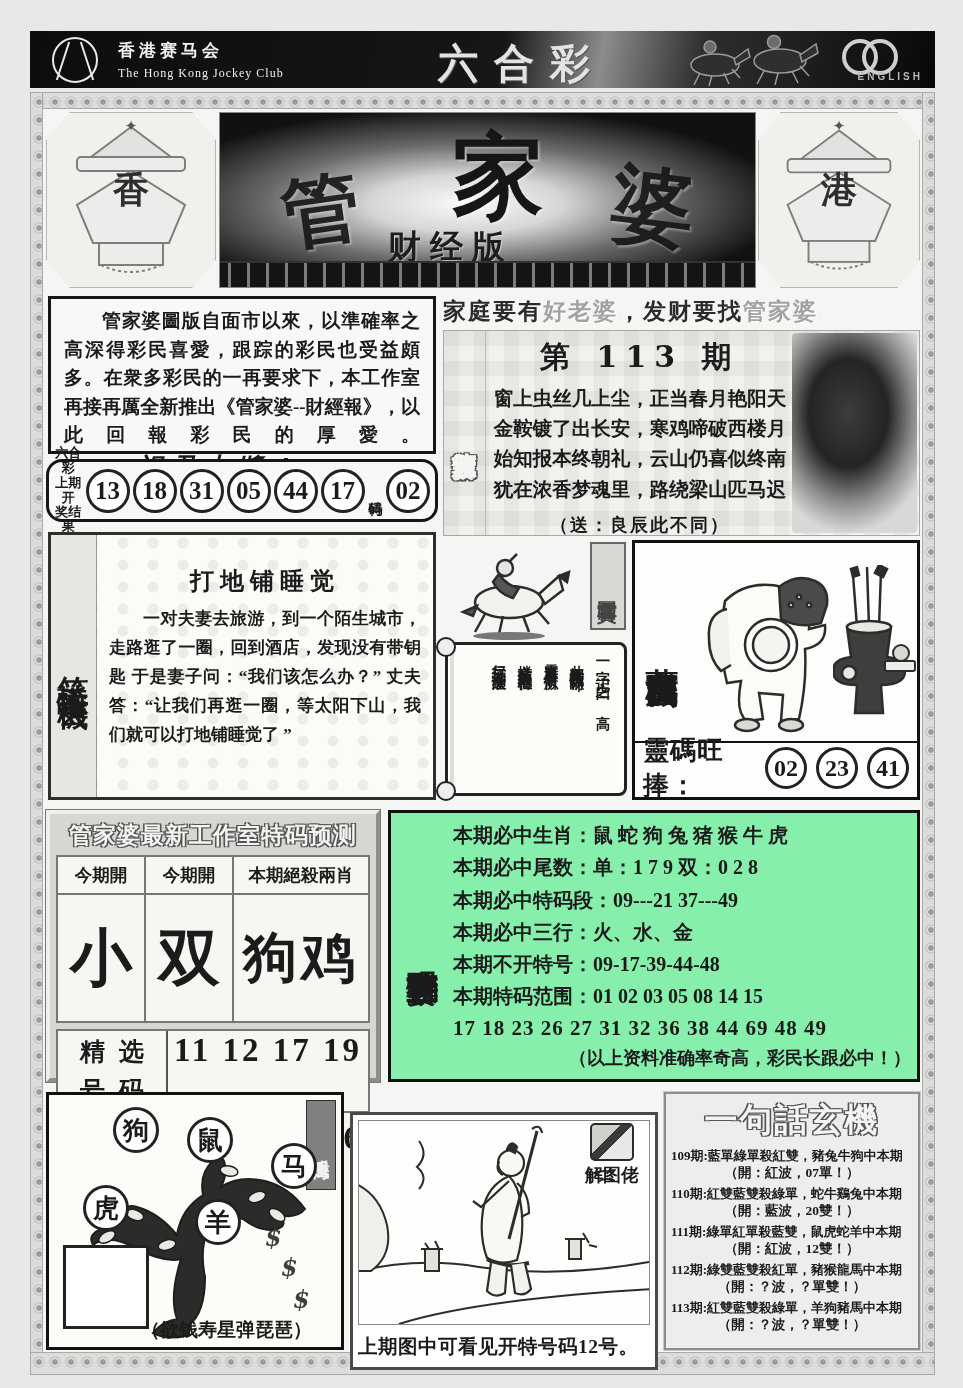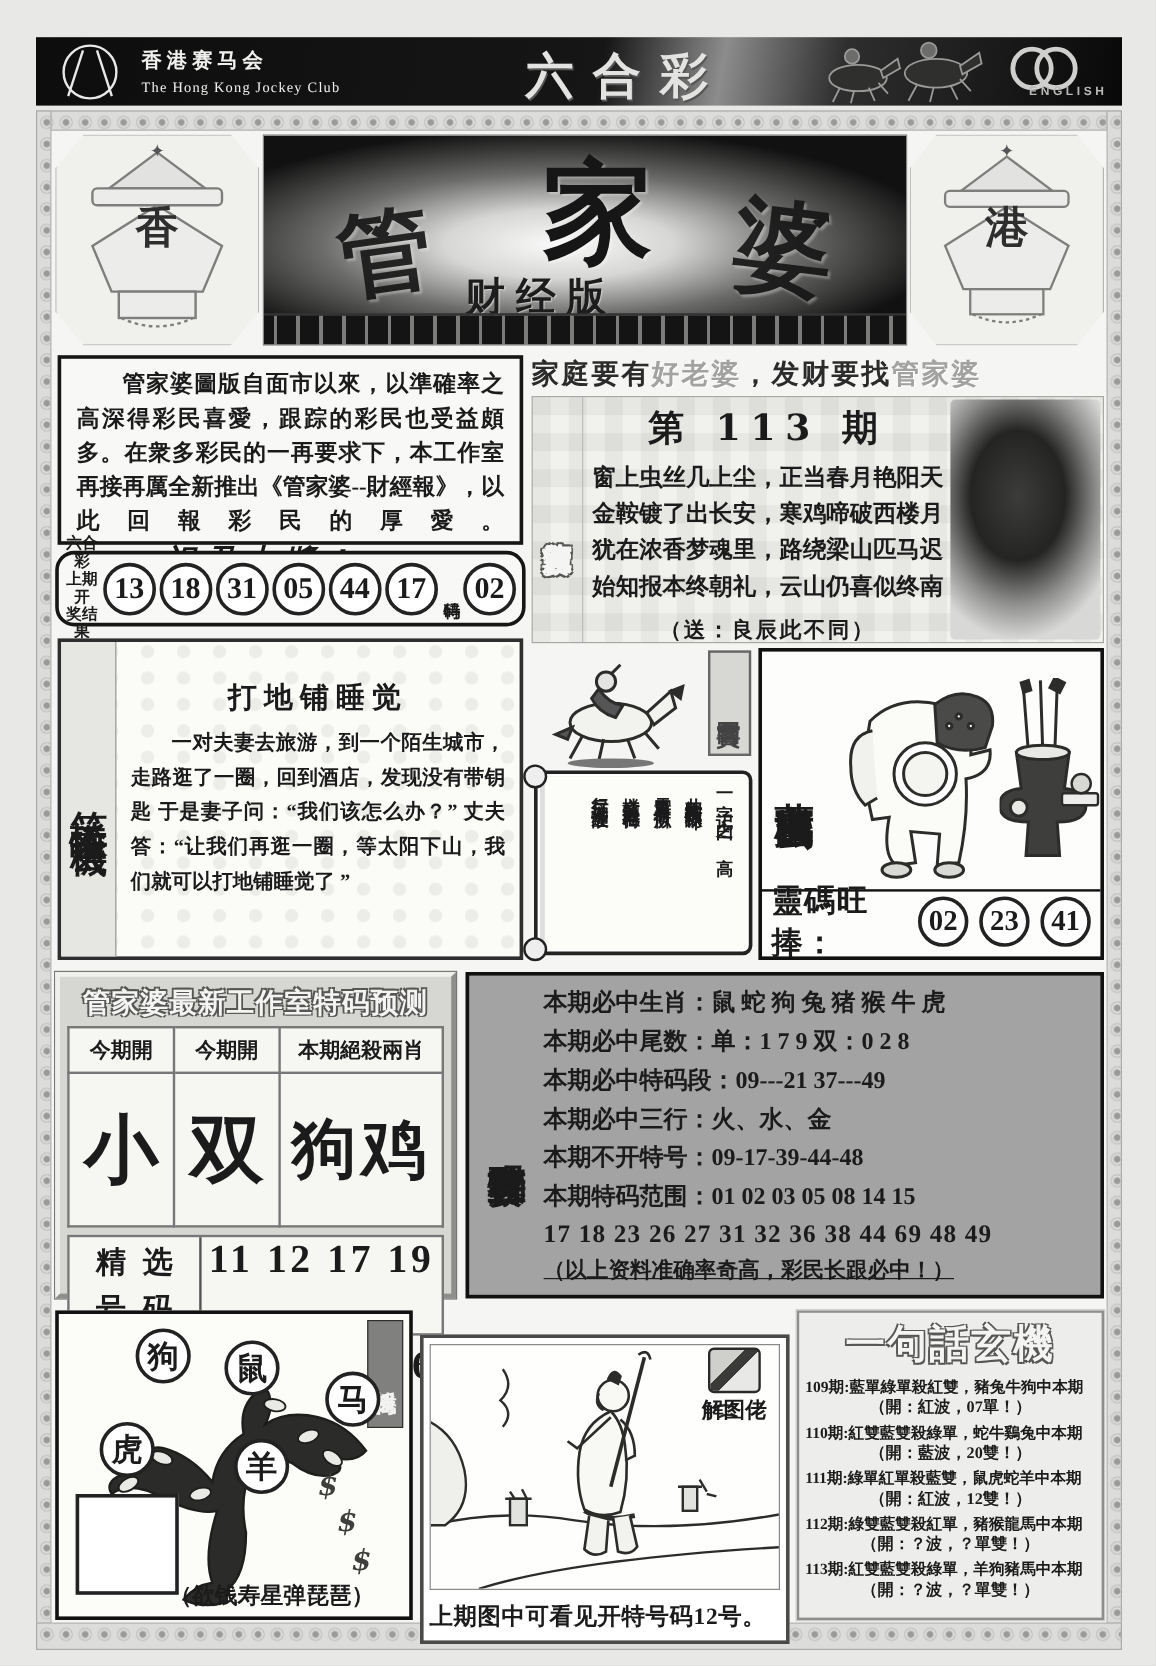--- a/index.html
+++ b/index.html
@@ -140,27 +140,27 @@
   .pred-v{ font:bold 62px "DejaVu Serif", serif; height:128px; }
   .pred-v.two{ font-size:54px; letter-spacing:4px; }
   #pick-box{ margin-top:6px; background:#f6f6f3; border:2px solid #777; height:84px; display:flex; }
   #pick-label{ width:110px; border-right:2px solid #555; display:flex; flex-direction:column;
     align-items:center; justify-content:center; gap:6px; }
   #pick-label span{ font:bold 25px "DejaVu Serif", serif; letter-spacing:14px; margin-left:14px; }
   #pick-nums{ flex:1; display:flex; flex-direction:column; align-items:center; justify-content:center; }
   #pick-nums div{ font:bold 33px "Liberation Serif", serif; line-height:1.2; letter-spacing:3px;margin-top:48px; }
   
   #direct-box{ position:absolute; left:388px; top:810px; width:532px; height:272px;
-    border:3px solid #111; background:#a3a3a3; display:flex; padding:4px 6px; }
+    border:3px solid #111; background:#86efac; display:flex; padding:4px 6px; }
   #direct-side{ width:52px; display:flex; align-items:center; justify-content:center; }
   #direct-side span{ font:bold 32px "DejaVu Serif", serif; }
   #direct-main{ flex:1; display:flex; flex-direction:column; justify-content:space-evenly; padding-left:4px; }
   .direct-line{ font:bold 20px "Liberation Serif", serif; white-space:nowrap; }
   .direct-nums{ font:bold 21px "Liberation Serif", serif; letter-spacing:1px; }
-  .direct-note{ font:bold 18px "Liberation Serif", serif; text-align:left;text-decoration:underline; }
+  .direct-note{ font:bold 18px "Liberation Serif", serif; text-align:right; }
   
   #tree-box{ position:absolute; left:46px; top:1092px; width:298px; height:258px;
     border:3px solid #111; background:#fcfcf9; }
   #tree-label{ position:absolute; right:5px; top:5px; width:30px; height:90px; background:#80807e;
     border:1px solid #2e2e2e; display:flex; align-items:center; justify-content:center; }
   #tree-label span{ font:bold 19px "DejaVu Serif", serif; color:#f2f2f0; }
   .zodiac{ position:absolute; width:46px; height:46px; border:3px solid #222; border-radius:50%;
     background:#fff; display:flex; align-items:center; justify-content:center;
     font:bold 26px "DejaVu Serif", serif; z-index:3; }
   #z-0{ left:64px; top:12px; } #z-1{ left:138px; top:22px; } #z-2{ left:222px; top:48px; }
@@ -294,22 +294,22 @@
     <span class="dark">家庭要有</span><span class="light">好老婆</span><span class="dark">，发财要找</span><span class="light">管家婆</span>
   </div>
   <div id="maxim-box">
     <div id="maxim-side">
       <span class="vert hollow">管家婆八句箴言</span>
     </div>
     <div id="maxim-center">
       <div id="maxim-issue">第 113 期</div>
       <div class="poem-line">窗上虫丝几上尘，正当春月艳阳天</div>
       <div class="poem-line">金鞍镀了出长安，寒鸡啼破西楼月</div>
+      <div class="poem-line">始知报本终朝礼，云山仍喜似终南</div>
       <div class="poem-line">犹在浓香梦魂里，路绕梁山匹马迟</div>
-      <div class="poem-line">始知报本终朝礼，云山仍喜似终南</div>
       <div id="maxim-gift">（送：良辰此不同）</div>
     </div>
     <div id="maxim-photo"></div>
   </div>
 
   <div id="treasure-left">
     <svg id="horse-art" width="128" height="96" viewBox="0 0 128 96">
       <g stroke="#2c2c2a" stroke-width="2.5" fill="#f2f2ef">
         <ellipse cx="62" cy="56" rx="34" ry="16"></ellipse>
         <path d="M92 48 L112 30 L116 44 L98 58 Z"></path>

